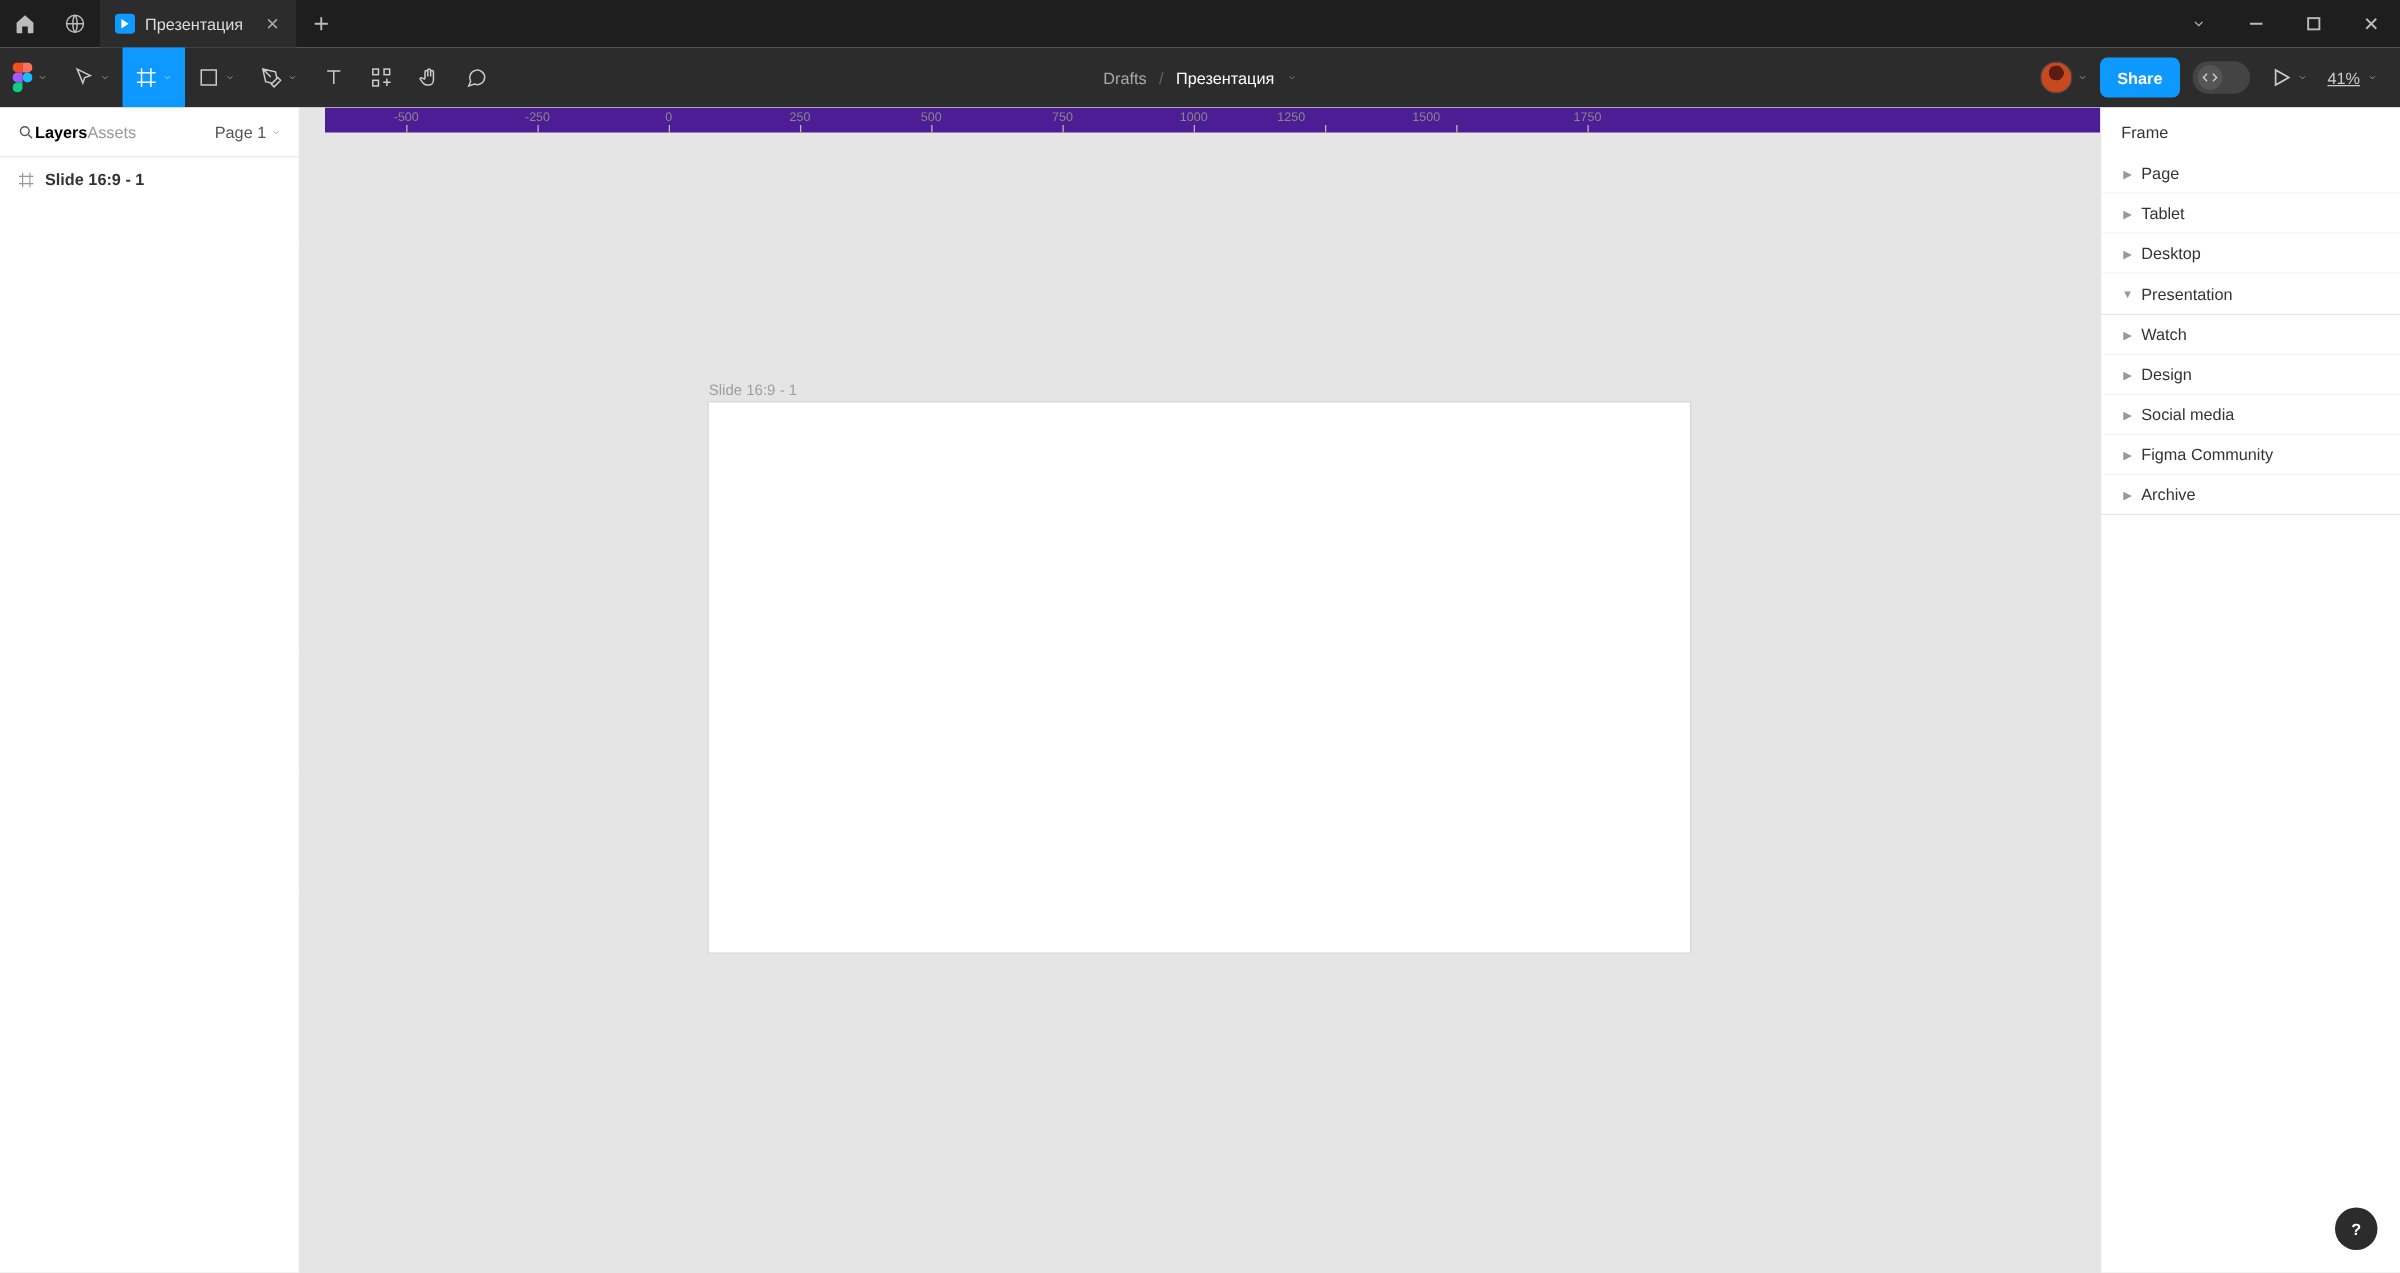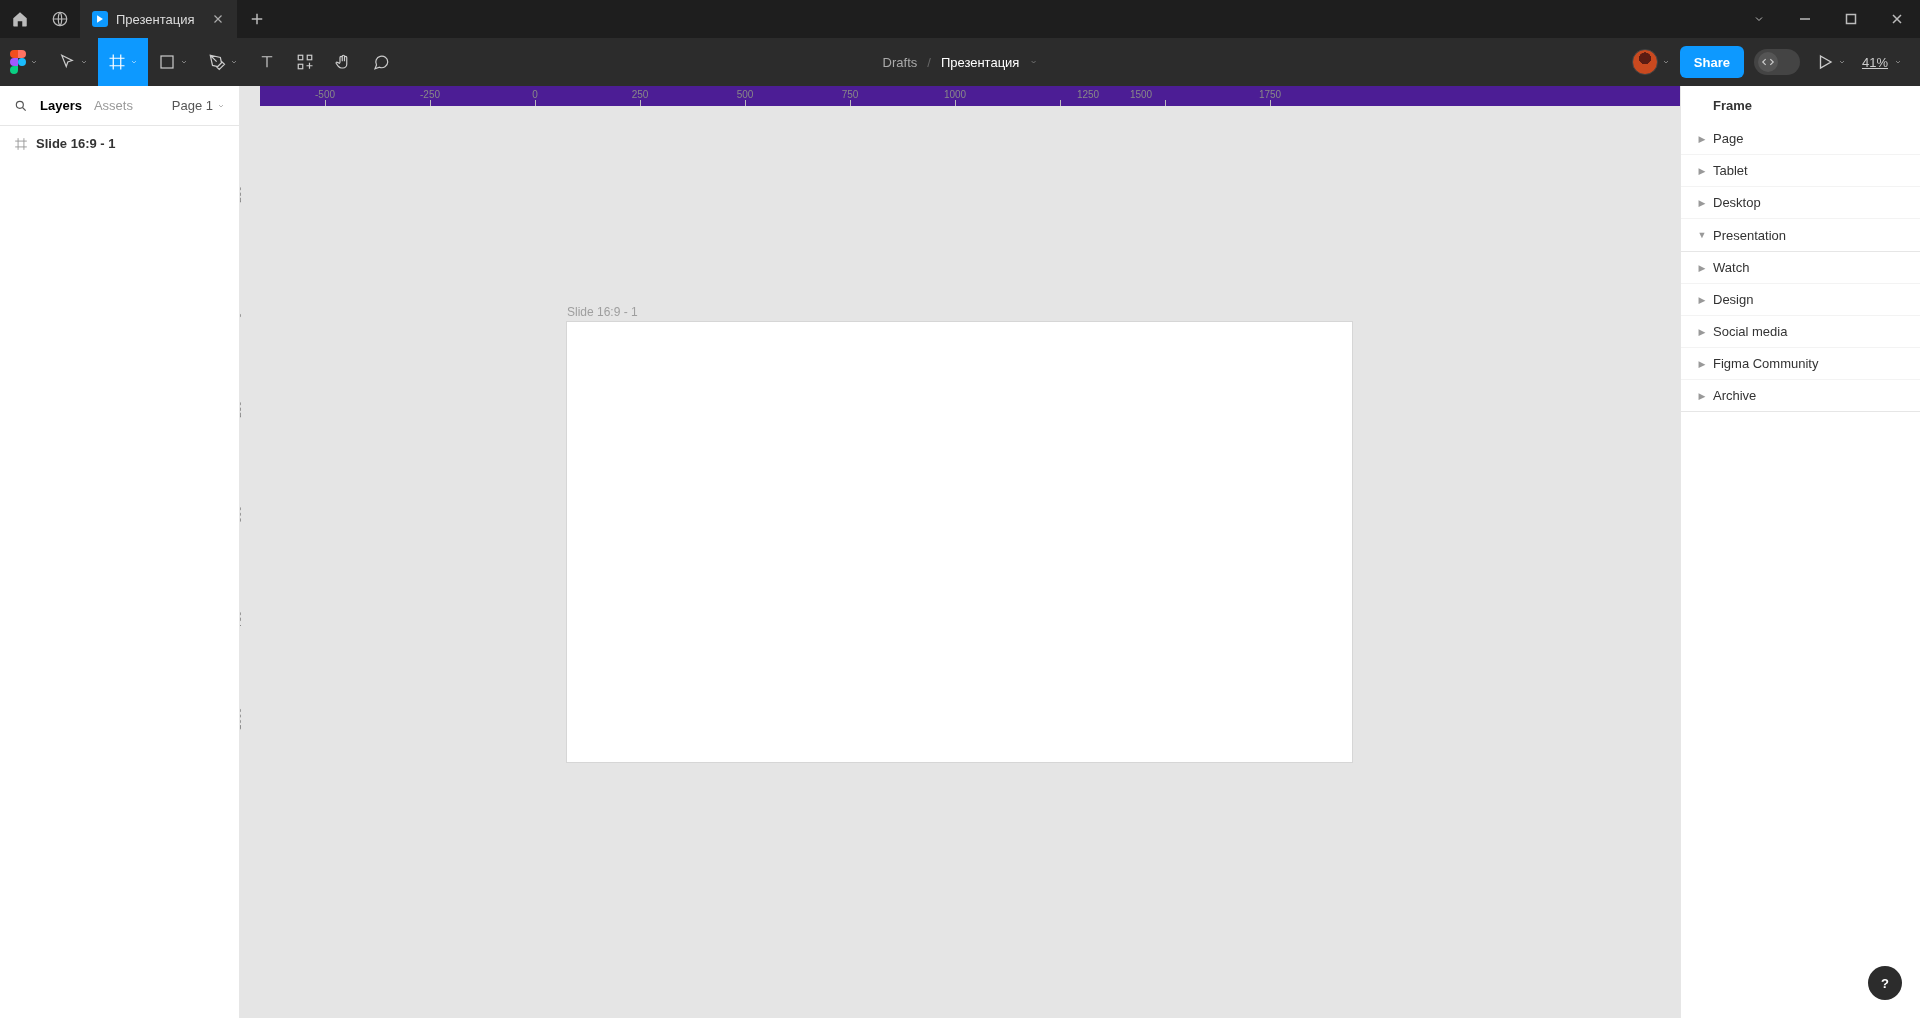--- a/index.html
+++ b/index.html
@@ -30,21 +30,21 @@
 .share-btn { background:#0d99ff; color:#fff; border:none; border-radius:6px; height:32px; padding:0 14px; font-weight:600; font-size:13px; cursor:pointer; }
 .devmode { width:46px; height:26px; border-radius:13px; background:#444; display:flex; align-items:center; padding-left:4px; }
 .devmode-knob { width:20px; height:20px; border-radius:50%; background:#555; display:flex; align-items:center; justify-content:center; color:#ccc; }
 .zoom { display:flex; align-items:center; gap:6px;text-decoration:underline; }
 
 
 .main { position:absolute; top:86px; bottom:0; left:0; right:0; display:flex; background:#e5e5e5; }
 
 
 .leftpanel { width:240px; background:#fff; border-right:1px solid #e6e6e6; display:flex; flex-direction:column; }
-.lp-head { height:40px; display:flex; align-items:center; padding:0 14px; border-bottom:1px solid #e6e6e6; gap:12px; }
+.lp-head { height:40px; display:flex; align-items:center; padding:0 14px; border-bottom:1px solid #e6e6e6; }
 .lp-tab { color:#999; cursor:pointer; }
 .lp-tab.active { color:#000; font-weight:600; }
 .lp-page { margin-left:auto; display:flex; align-items:center; gap:4px; color:#555; }
 .layer-item { display:flex; align-items:center; gap:8px; padding:10px 14px; font-weight:600; }
 .layer-ico { color:#999; width:14px; display:flex; }
 
 
 .canvaswrap { flex:1; position:relative; overflow:hidden; background:#e5e5e5; }
 .ruler-h { position:absolute; top:0; left:20px; right:0; height:20px; background:#4c1d95; font-size:10px; color:#888; }
 .ruler-h span { position:absolute; top:3px; transform:translateX(-50%); }
@@ -53,21 +53,21 @@
 .ruler-v span { position:absolute; left:3px; transform:translateY(-50%) rotate(-90deg); transform-origin:left top; white-space:nowrap; }
 .ruler-v span.rot { writing-mode:vertical-rl; transform:translateY(-50%) rotate(180deg); }
 .frame-label { position:absolute; color:#9e9e9e; font-size:12px; left:327px; top:219px; }
 .frame { position:absolute; left:327px; top:236px; width:785px; height:440px; background:#fff; box-shadow:0 0 0 1px #d6d6d6; }
 
 
 .rightpanel { width:240px; background:#fff; border-left:1px solid #e6e6e6; display:flex; flex-direction:column; overflow:auto; }
 .rp-head { height:40px; display:flex; align-items:center; gap:18px; padding:0 16px; border-bottom:1px solid #e6e6e6; }
 .rp-tab { color:#999; cursor:pointer; }
 .rp-tab.active { color:#000; font-weight:600; }
-.rp-section-title { padding:12px 16px 10px; font-weight:700;margin-left:16px; }
+.rp-section-title { padding:12px 16px 10px; font-weight:400; }
 .rp-item { height:32px; display:flex; align-items:center; padding:0 16px; cursor:pointer; gap:6px; border-bottom:1px solid #f3f3f3; }
 .rp-item:last-child { border-bottom:none; }
 .rp-item .tri { width:10px; color:#999; font-size:9px; display:flex; justify-content:center; }
 .rp-subgroup { border-top:1px solid #f3f3f3; border-bottom:1px solid #e6e6e6; }
 .rp-sub { height:32px; display:flex; align-items:center; padding:0 16px 0 32px; gap:6px; justify-content:space-between; cursor:pointer; }
 .rp-sub.sel { background:#f5f5f5; }
 .rp-dim { color:#bbb; font-size:11px; }
 .rp-block { border-bottom:1px solid #e6e6e6; }
 
 
@@ -277,21 +277,21 @@
       <span style="left:275px">0</span>
         <i style="left:275px"></i>
       <span style="left:380px">250</span>
         <i style="left:380px"></i>
       <span style="left:485px">500</span>
         <i style="left:485px"></i>
       <span style="left:590px">750</span>
         <i style="left:590px"></i>
       <span style="left:695px">1000</span>
         <i style="left:695px"></i>
-      <span style="left:828px">1250</span>
+      <span style="left:773px">1250</span>
         <i style="left:800px"></i>
       <span style="left:881px">1500</span>
         <i style="left:905px"></i>
       <span style="left:1010px">1750</span>
         <i style="left:1010px"></i>
     </div>
     <div class="ruler-v">
       <span class="rot" style="top:110px">-250</span>
       <span class="rot" style="top:215px">0</span>
       <span class="rot" style="top:320px">250</span>

